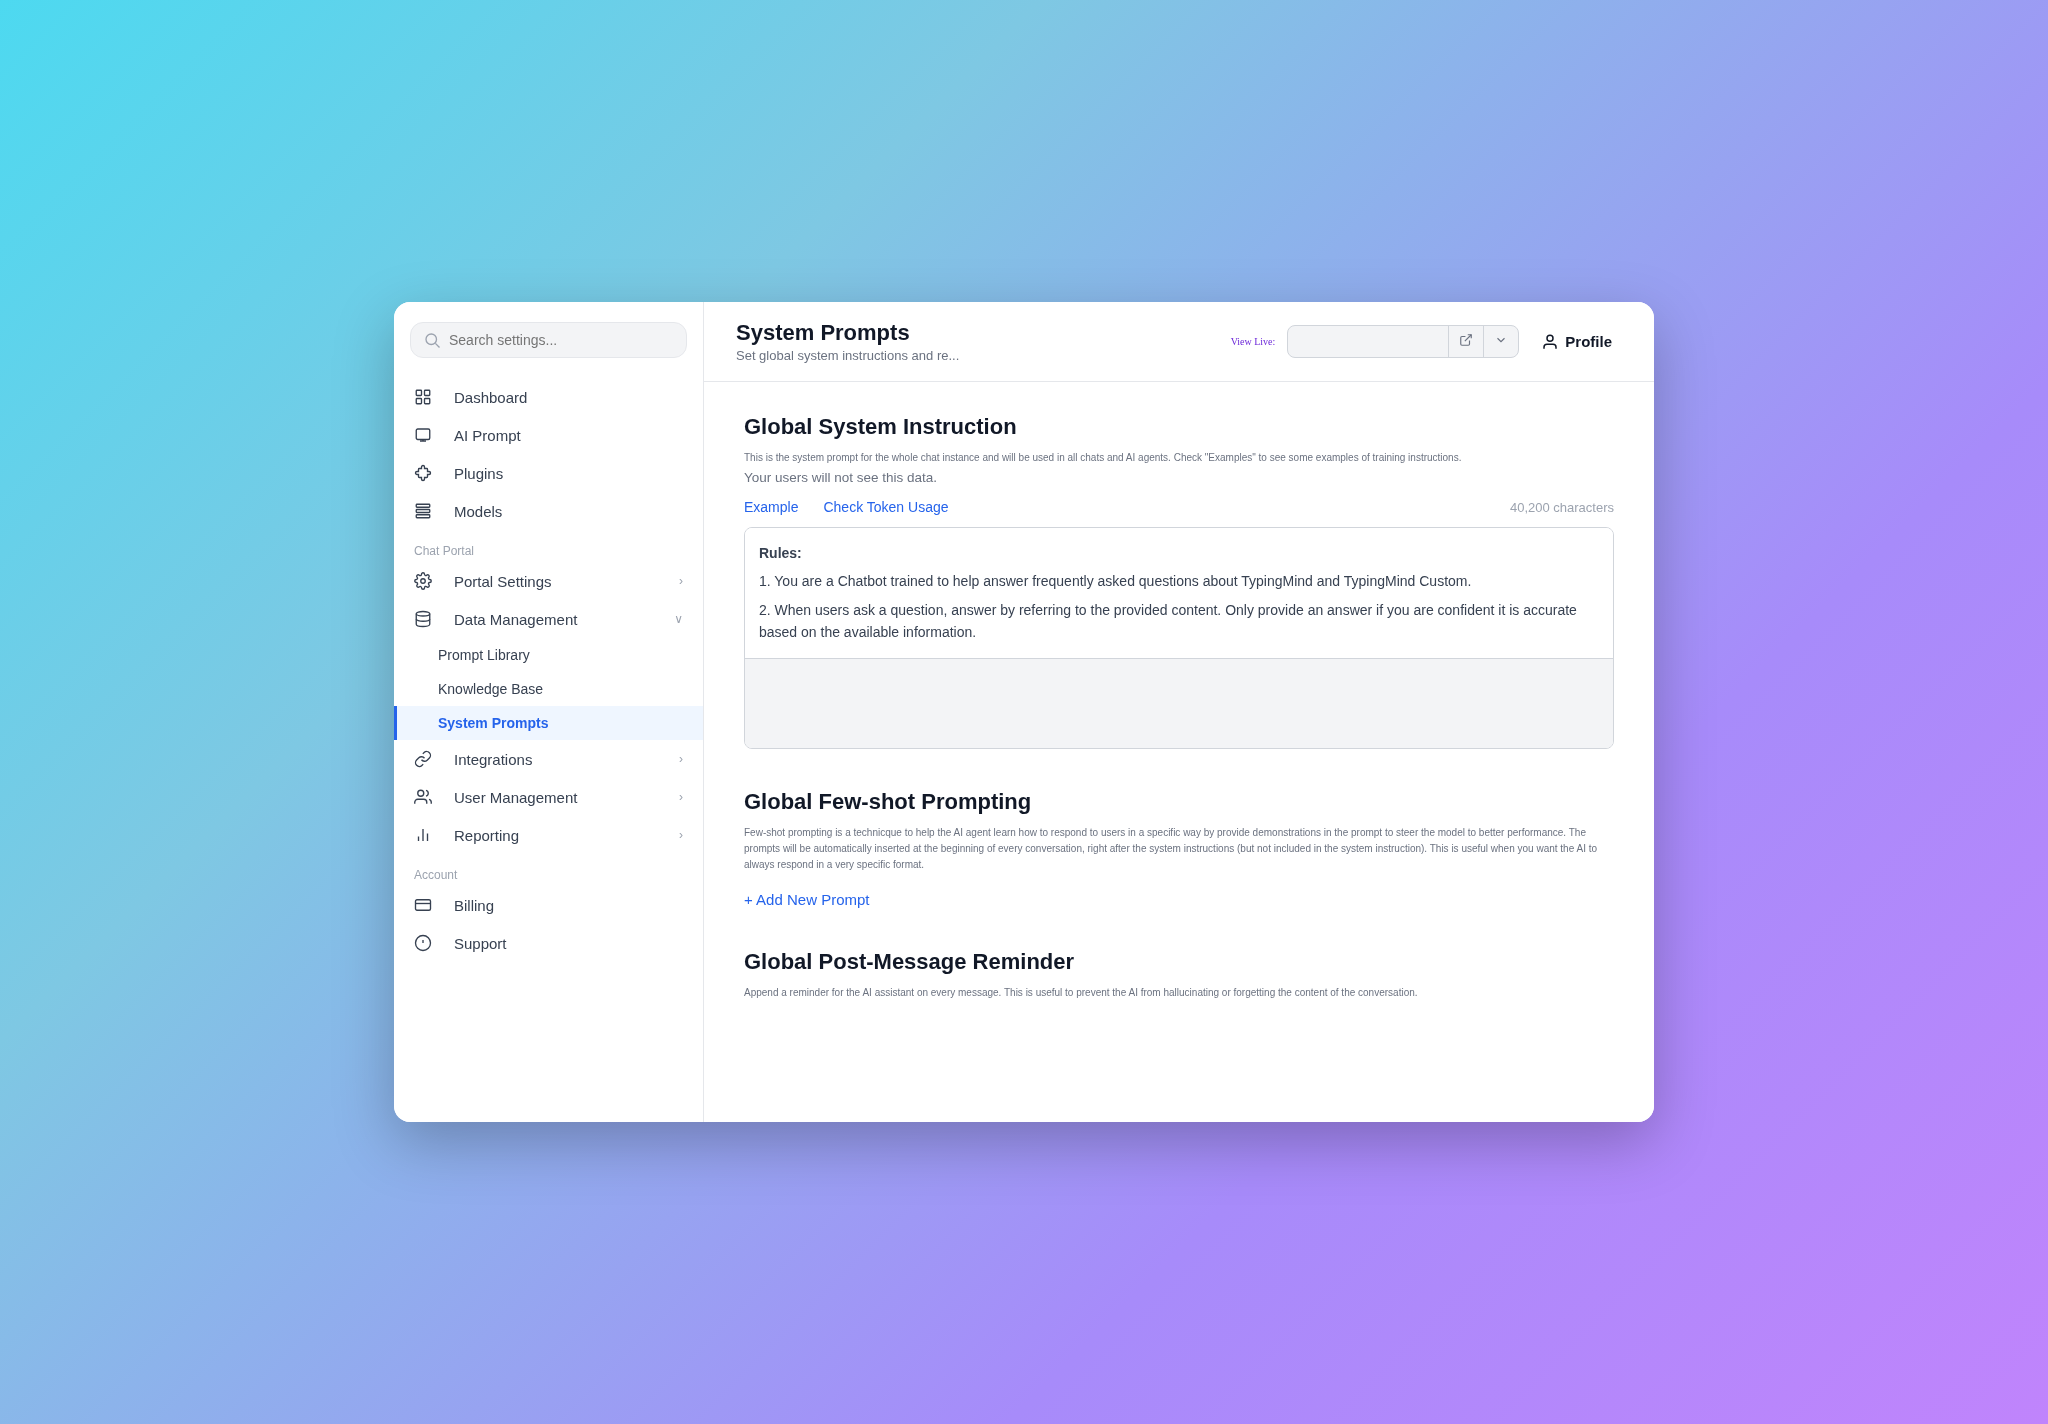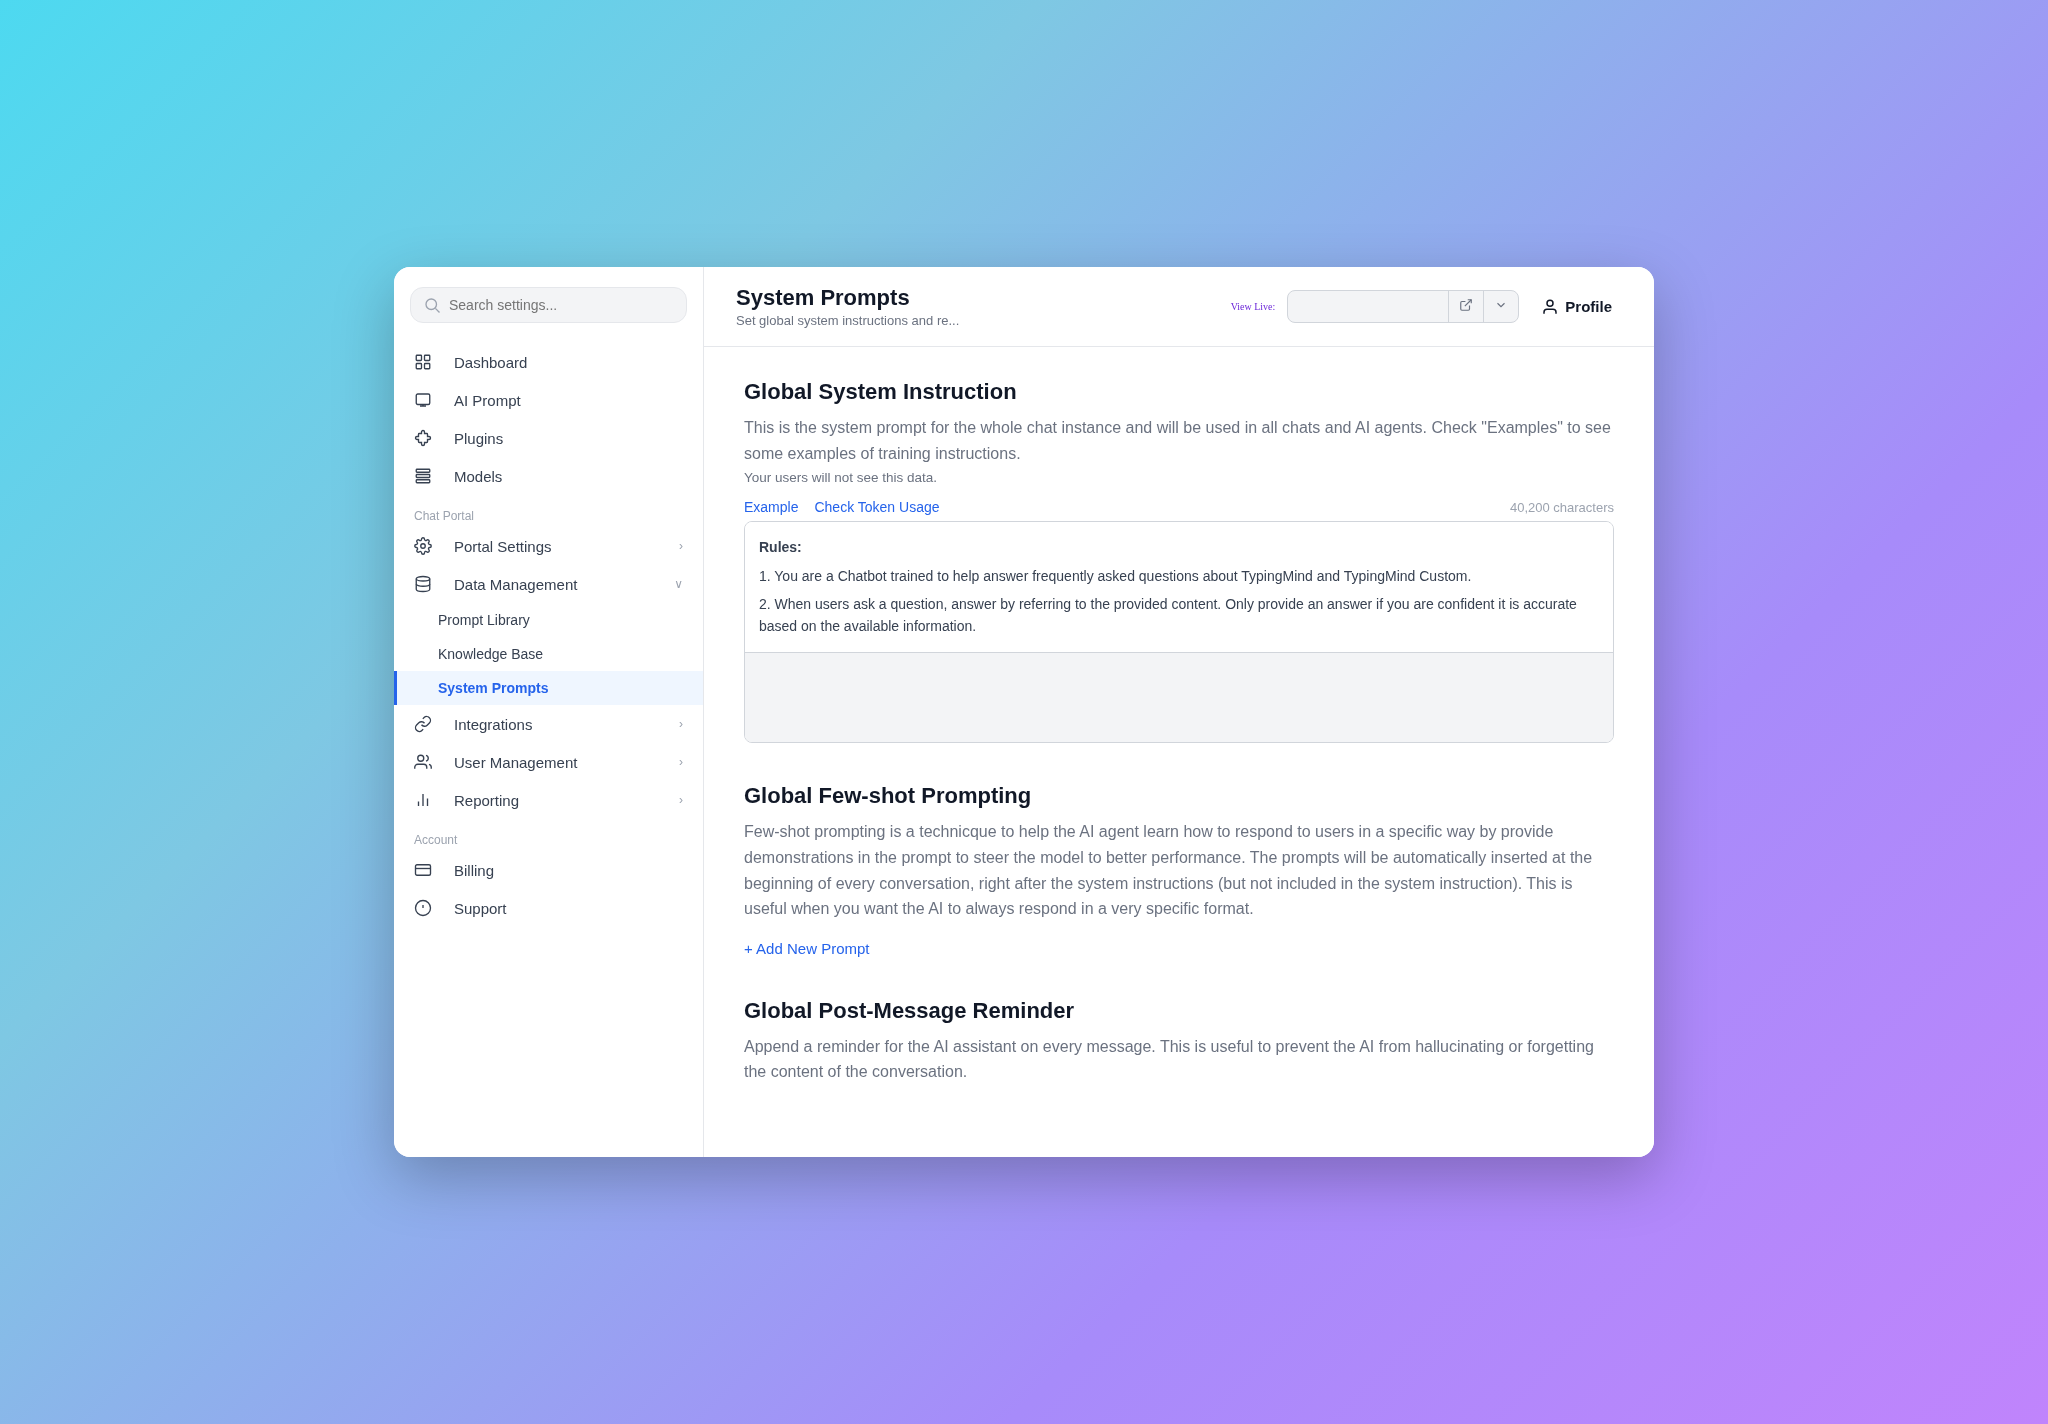--- a/index.html
+++ b/index.html
@@ -183,35 +183,35 @@
     .section-block {
       margin-bottom: 40px;
     }
     .section-block h2 {
       font-size: 22px;
       font-weight: 700;
       color: #111827;
       margin-bottom: 10px;
     }
     .section-block .desc {
-      font-size: 16px;
+      font-size: 10px;
       color: #6b7280;
       line-height: 1.6;
       margin-bottom: 4px;
     }
     .section-block .sub-desc {
       font-size: 13.5px;
       color: #6b7280;
       margin-bottom: 14px;
     }
     .links-row {
       display: flex;
       align-items: center;
-      gap: 16px;
-      margin-bottom: 6px;
+      gap: 25px;
+      margin-bottom: 12px;
     }
     .link-btn {
       color: #2563eb;
       font-size: 14px;
       cursor: pointer;
       background: none;
       border: none;
       padding: 0;
       text-decoration: none;
     }

